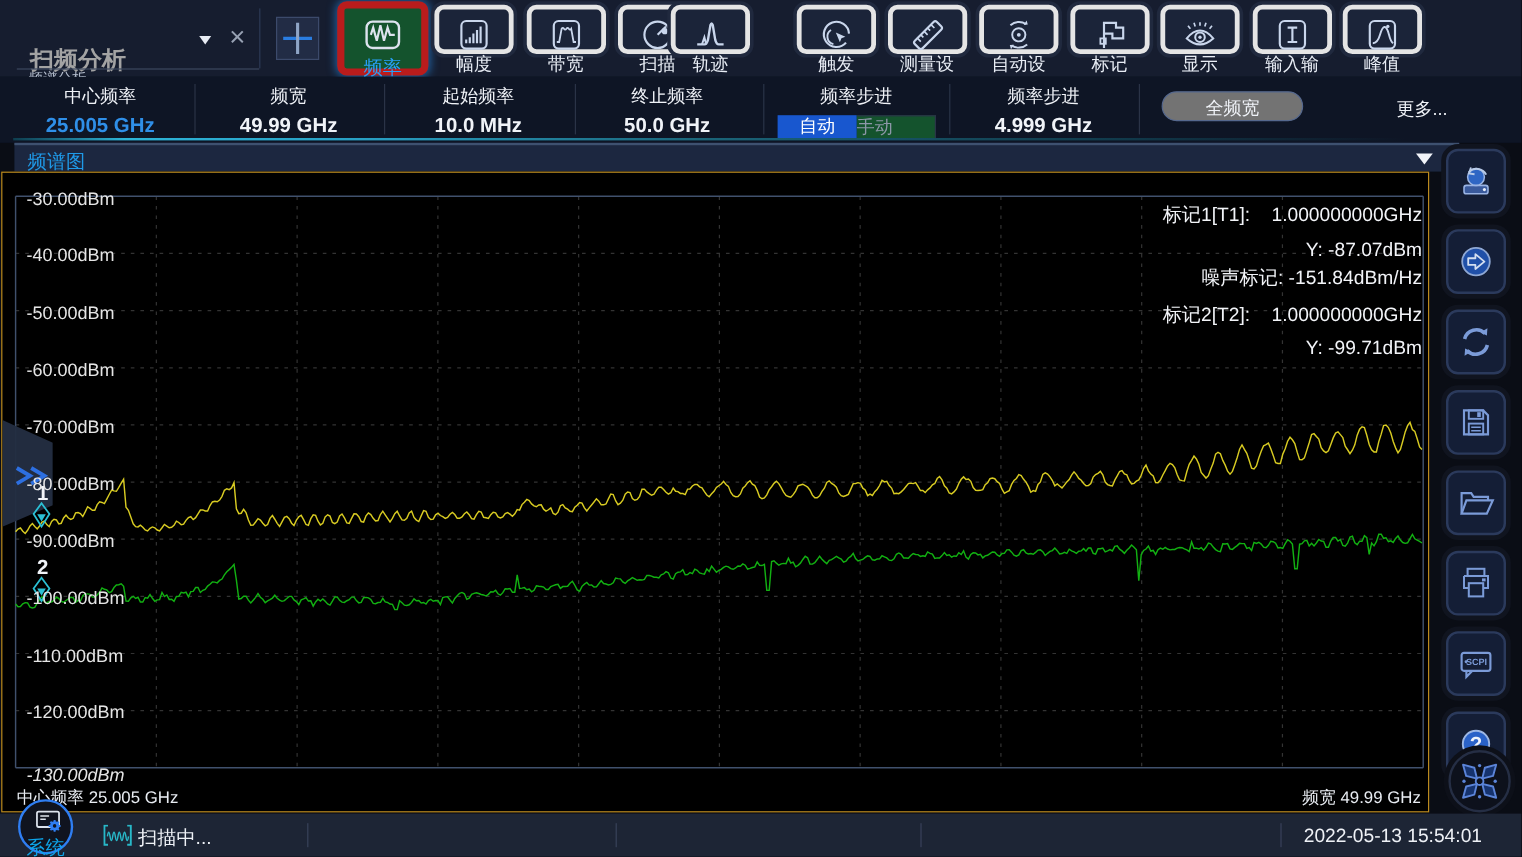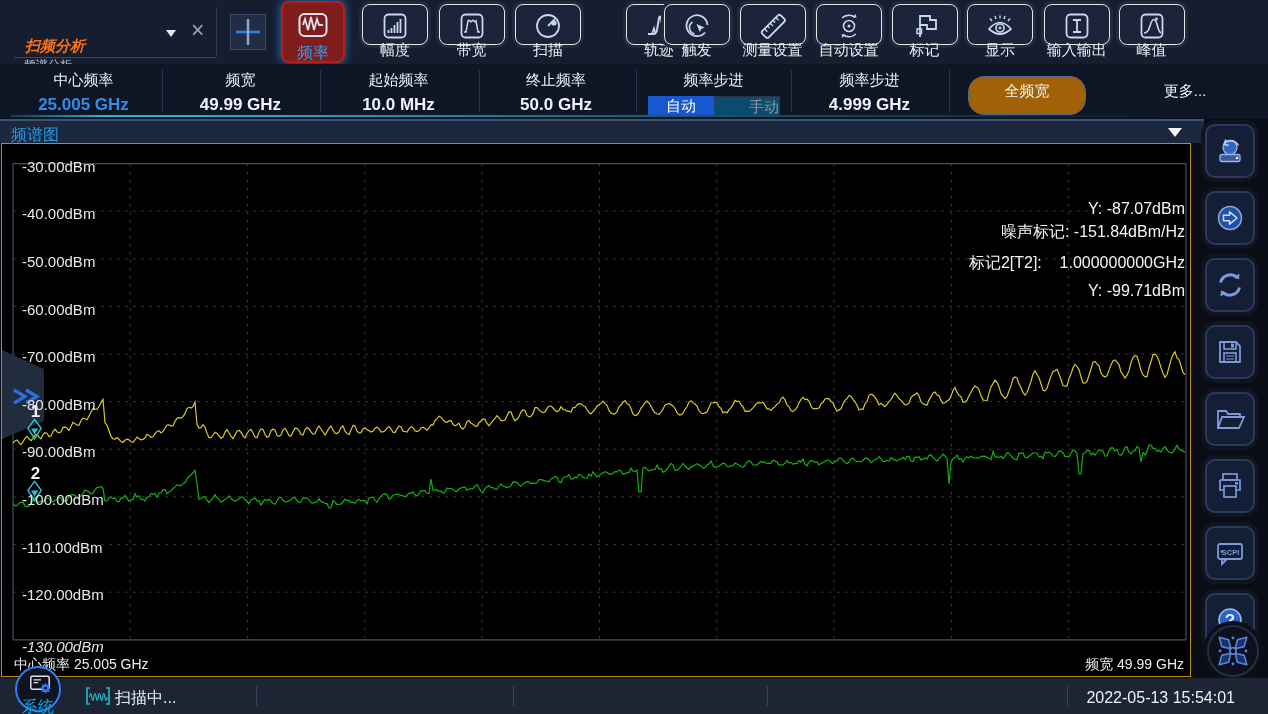--- a/index.html
+++ b/index.html
@@ -1,45 +1,45 @@
 <!DOCTYPE html>
 <html><head>
 <meta charset="utf-8">
 <style>
 * { margin:0; padding:0; box-sizing:border-box; }
 html,body { width:1268px; height:714px; overflow:hidden; background:#0a0d15; font-family:"Liberation Sans",sans-serif; }
 #root { position:relative; width:1268px; height:714px; background:#0a0d15; }
 
 #topbar { position:absolute; left:0; top:0; width:1268px; height:64px; background:#161d2f; }
 #tabname1 { position:absolute; left:24px; top:13px; font-size:12px; color:#b9c2d2;margin-top:44px; }
-#tabname2 { position:absolute; left:25px; top:37px; font-size:15px; font-weight:bold; color:#f97316;font-style:italic; }
+#tabname2 { position:absolute; left:25px; top:37px; font-size:20px; font-weight:bold; color:#a3a3a3; }
 #tabdrop { position:absolute; left:166px; top:30px; width:0; height:0; border-left:5.5px solid transparent; border-right:5.5px solid transparent; border-top:7px solid #e8ecf4; }
 #tabclose { position:absolute; left:191px; top:23px; width:17px; height:17px; color:#97a1b3; font-size:23px; line-height:15px; font-weight:300;}
 #tabsep { position:absolute; left:216px; top:7px; width:1px; height:50px; background:#2c3a55; }
 #tabunderline { position:absolute; left:14px; top:57px; width:202px; height:1px; background:#3c485f; }
 #plusbtn { position:absolute; left:230px; top:14px; width:36px; height:36px; background:#222c45; border:1px solid #3c4a6b; }
-.btn { position:absolute; top:4px; width:66px; height:41px; background:#1b2439; border:1px solid #e5e5e5; border-radius:8px; box-shadow:0 0 0 3px #20293e; text-align:center; }
+.btn { position:absolute; top:4px; width:66px; height:41px; background:#1b2439; border:4px solid #e5e5e5; border-radius:8px; box-shadow:0 0 0 3px #20293e; text-align:center; }
 .btn .lbl { position:absolute; left:0; right:0; top:36px; font-size:15px; color:#e8edf5; }
 .btn svg { position:absolute; left:50%; top:8px; transform:translateX(-50%); }
-.btn.sel { left:281px !important; top:1px; width:64px; height:62px; background:#7f1d1d; border:2px solid #b91c1c; box-shadow:0 0 8px 1px rgba(43,150,248,0.6); }
+.btn.sel { left:281px !important; top:1px; width:76px; height:62px; background:#14532d; border:6px solid #b91c1c; box-shadow:0 0 8px 1px rgba(43,150,248,0.6); }
 .btn.sel svg { top:9px; }
 .btn.sel .lbl { top:40px; font-size:16px; color:#28a0f8; }
 
 #parambar { position:absolute; left:0; top:64px; width:1268px; height:55px; background:#0e1525; }
 .pcol { position:absolute; top:0; height:55px; }
 .plabel { position:absolute; width:100%; text-align:center; top:7px; font-size:15px; color:#f0f3f8; }
 .pvalue { position:absolute; width:100%; text-align:center; top:31px; font-size:17px; color:#f0f3f8;font-weight:bold; }
 .psep { position:absolute; top:6px; width:1px; height:42px; background:#2a3347; }
 #toggle { position:absolute; left:648px; top:96px; width:132px; height:20px; display:flex; font-size:15px; }
 #toggle .auto { width:66px; background:#1857cf; color:#fff; text-align:center; line-height:20px; }
-#toggle .man { width:66px; background:#0c4a6e; color:#8d97a8; text-align:right; line-height:20px; border:1px solid #2a3347; border-left:none;}
-#fullspan { position:absolute; left:968px; top:76px; width:118px; height:39px; border:1.5px solid #55688e; border-radius:16px; background:#a16207; color:#f0f3f8; font-size:15px; text-align:center; line-height:28px; }
+#toggle .man { width:66px; background:#14532d; color:#8d97a8; text-align:left; line-height:20px; border:1px solid #2a3347; border-left:none;}
+#fullspan { position:absolute; left:968px; top:76px; width:118px; height:25px; border:1.5px solid #55688e; border-radius:16px; background:#737373; color:#f0f3f8; font-size:15px; text-align:center; line-height:28px; }
 #more { position:absolute; left:1130px; top:82px; width:110px; text-align:center; font-size:15px; color:#f0f3f8; }
 
-#charttitle { position:absolute; left:0px; top:119px; width:1204px; height:24px; background:#1c2740; border-top:2px solid #3e5170; }
+#charttitle { position:absolute; left:12px; top:119px; width:1204px; height:24px; background:#1c2740; border-top:2px solid #3e5170; }
 #charttitle .t { position:absolute; left:11px; top:4px; font-size:16px; color:#1f9ae8; }
 #charttitle .d { position:absolute; left:1168px; top:7px; width:0; height:0; border-left:7px solid transparent; border-right:7px solid transparent; border-top:9px solid #f2f5fa; }
 #chartbox { position:absolute; left:1px; top:143px; width:1190px; height:534px; background:#000; border:1px solid #bb8a1e; }
 #plot { position:absolute; left:0; top:0; }
 .ylab { position:absolute; left:20px; transform:translateY(-50%); font-size:15px; color:#e5e5e5; background:transparent; }
 .mkline { position:absolute; right:5px; transform:translateY(-50%); font-size:16px; color:#f2f4f8; white-space:pre; }
 #blleft { position:absolute; left:12px; top:512px; font-size:14px; color:#e8ecf2; }
 #blright { position:absolute; right:6px; top:512px; font-size:14px; color:#e8ecf2; }
 
 #handle { position:absolute; left:0px; top:206px; width:42px; height:89px; }
@@ -96,21 +96,21 @@
         <div class="lbl">带宽</div>
       </div>
     <div class="btn" style="left:514.9px;">
         <svg width="34" height="26" viewBox="0 0 34 26">
           <circle cx="17" cy="13" r="11" fill="none" stroke="#c9d6ec" stroke-width="1.8"></circle>
           <path d="M17 13 L24 6" stroke="#c9d6ec" stroke-width="1.8"></path>
           <circle cx="23" cy="10" r="2.6" fill="#c9d6ec"></circle>
         </svg>
         <div class="lbl">扫描</div>
       </div>
-    <div class="btn" style="left:626px;">
+    <div class="btn" style="left:559px;">
         <svg width="34" height="26" viewBox="0 0 34 26">
           <path d="M6 21 h6 q2 0 3-4 l2-12 q1-3 2 0 l2 12 q1 4 3 4 h4" fill="none" stroke="#c9d6ec" stroke-width="2"></path>
           <path d="M10 21 l2-6 1.5 6" fill="none" stroke="#c9d6ec" stroke-width="1.6"></path>
         </svg>
         <div class="lbl">轨迹</div>
       </div>
     <div class="btn" style="left:663.8px;">
         <svg width="34" height="26" viewBox="0 0 34 26">
           <path d="M25 19.5 a10.5 10.5 0 1 1 2.5-7.5" fill="none" stroke="#c9d6ec" stroke-width="1.8"></path>
           <path d="M12.5 9 a6.5 6.5 0 0 0 2 11.8" fill="none" stroke="#c9d6ec" stroke-width="1.6"></path>
@@ -260,20 +260,21 @@
     <div class="ylab" style="top:69.2px;">-40.00dBm</div>
     <div class="ylab" style="top:116.8px;">-50.00dBm</div>
     <div class="ylab" style="top:164.5px;">-60.00dBm</div>
     <div class="ylab" style="top:212.1px;">-70.00dBm</div>
     <div class="ylab" style="top:259.7px;">-80.00dBm</div>
     <div class="ylab" style="top:307.3px;">-90.00dBm</div>
     <div class="ylab" style="top:354.9px;">-100.00dBm</div>
     <div class="ylab" style="top:402.6px;">-110.00dBm</div>
     <div class="ylab" style="top:450.2px;">-120.00dBm</div>
     <div class="ylab" style="top:501.5px;font-style:italic;">-130.00dBm</div>
+    <div class="mkline" style="top:36px;">标记1[T1]:    1.000000000GHz</div>
     <div class="mkline" style="top:65px;">Y: -87.07dBm</div>
     <div class="mkline" style="top:88px;">噪声标记: -151.84dBm/Hz</div>
     <div class="mkline" style="top:119px;">标记2[T2]:    1.000000000GHz</div>
     <div class="mkline" style="top:147px;">Y: -99.71dBm</div>
     <div id="blleft">中心频率 25.005 GHz</div>
     <div id="blright">频宽 49.99 GHz</div>
     </div>
 
   <div class="sbtn" style="top:124px;">
       <svg width="34" height="34" viewBox="0 0 34 34">

